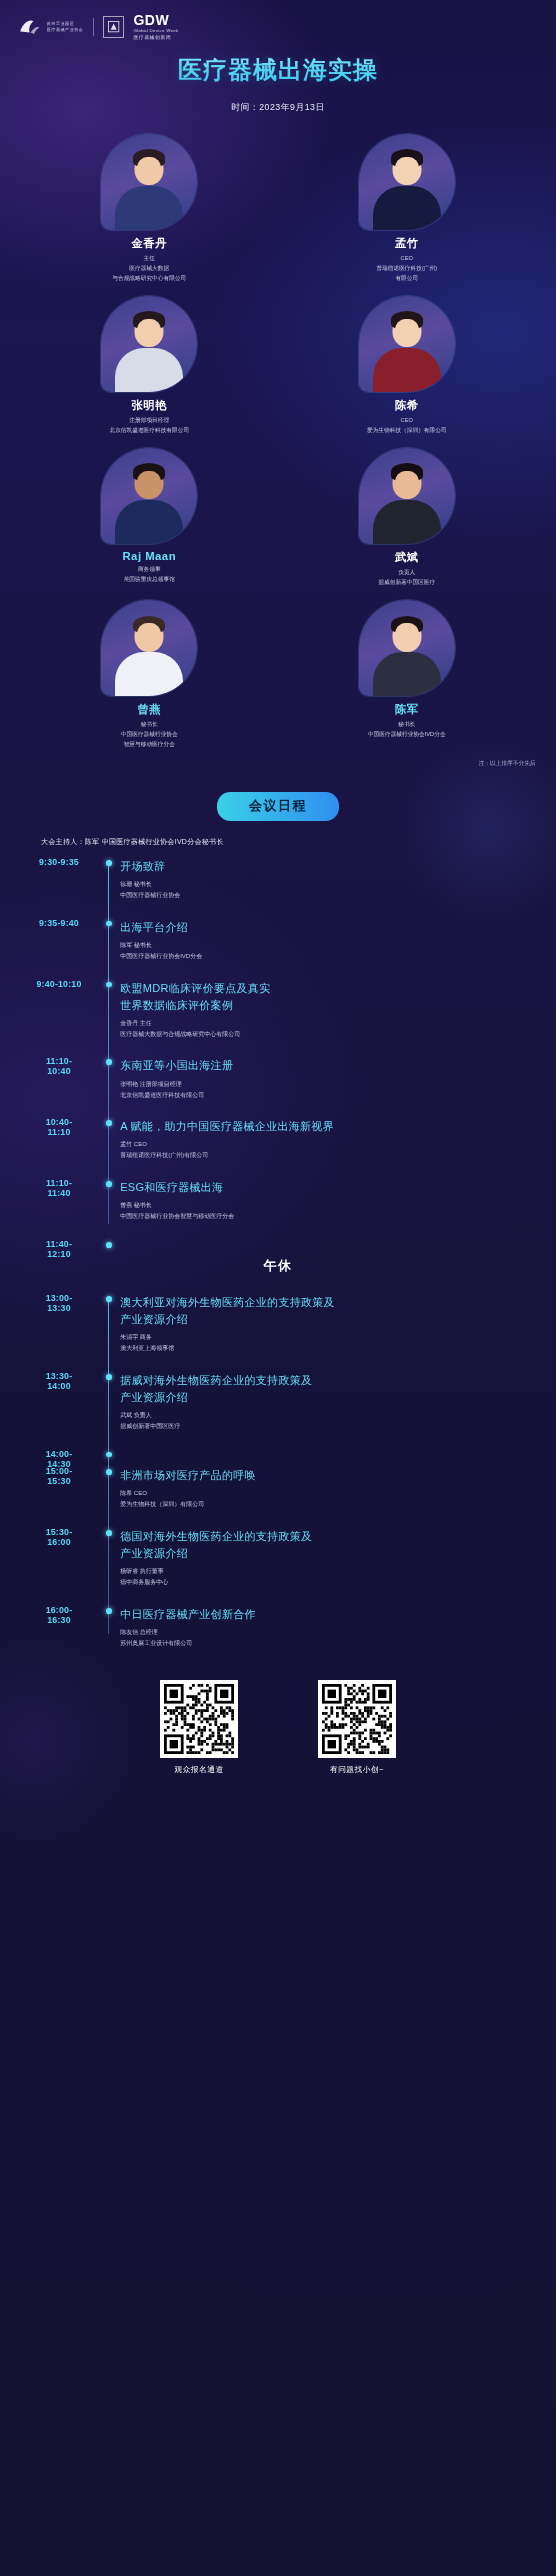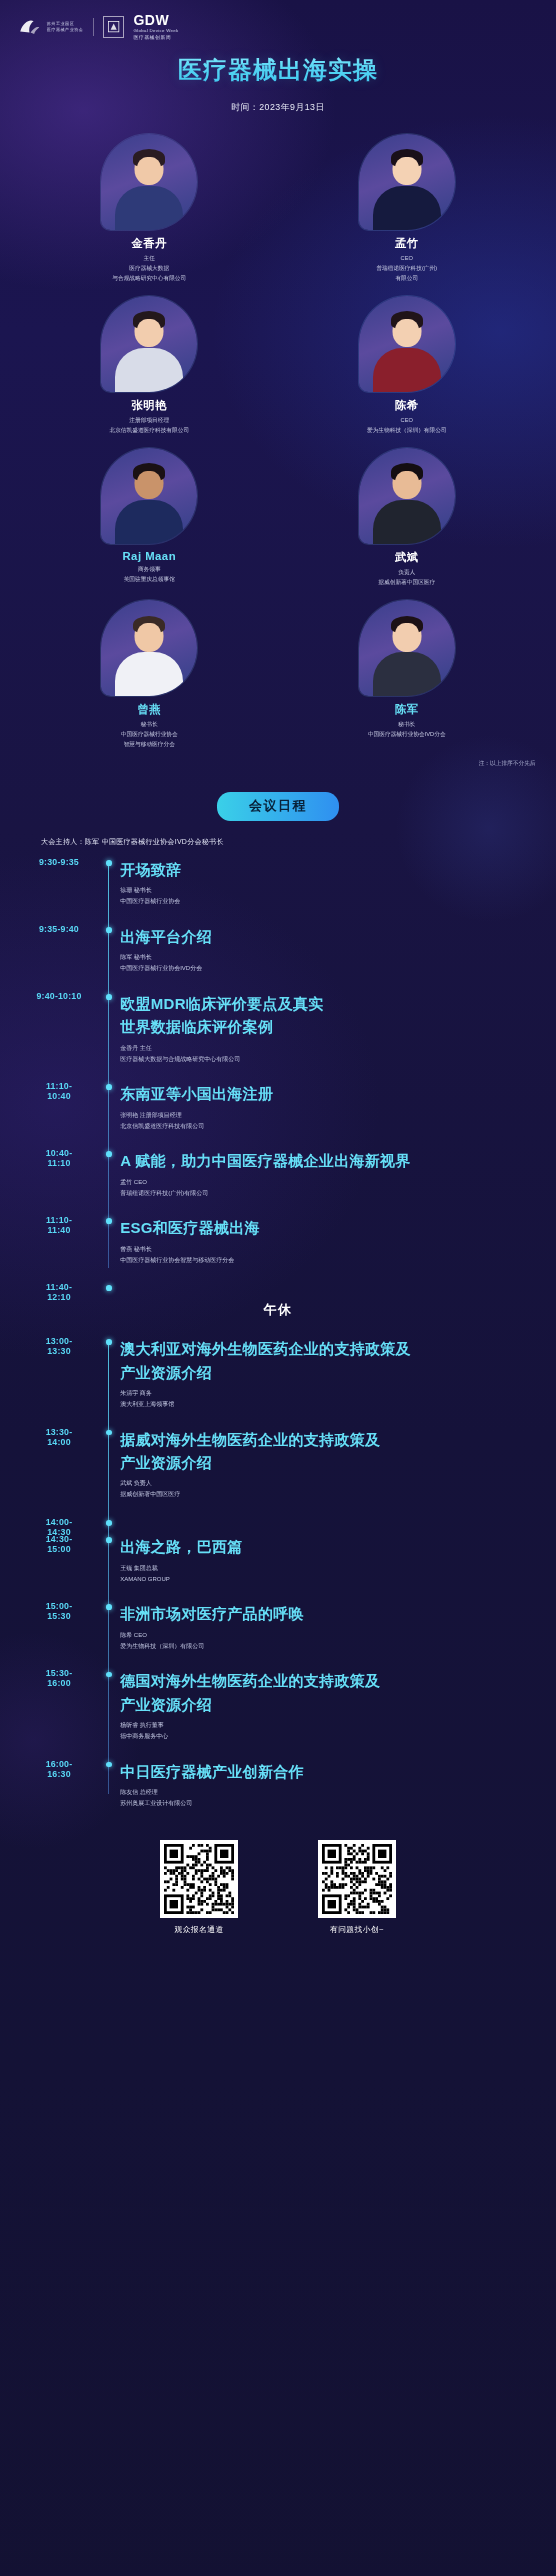--- a/index.html
+++ b/index.html
@@ -166,23 +166,23 @@
   .dot {
     position:absolute;
     left: -7.2px; top: 2.1px;
     width: 5.7px; height: 5.7px;
     border-radius:50%;
     background:#5fe0fb;
     box-shadow: 0 0 5.2px rgba(95,224,251,.9);
   }
   .row-body { padding-left: 7.2px; }
   .row-title {
-    font-size: 15px;
+    font-size: 11px;
     color:#66dff7;
-    font-weight: bold;
+    font-weight: normal;
     line-height:1.55;
     letter-spacing:0.3px;
     margin-bottom: 4.1px;
   }
   .row-sub { font-size: 6px; color:#c3c8e2; line-height:1.85; }
 
   .lunch {
     text-align:center;
     font-size: 13px;
     font-weight: bold;
@@ -500,33 +500,20 @@
             </div>
             <div class="row-sub">
               <div>武斌  负责人</div>
               <div>据威创新著中国区医疗</div>
             </div>
           </div>
         </div>
         <div class="row">
           <div class="time">14:00-14:30</div>
           <div class="dot"></div>
-        </div>
-        <div class="row">
-          <div class="time">14:30-15:00</div>
-          <div class="dot"></div>
-          <div class="row-body">
-            <div class="row-title">
-              <div>出海之路，巴西篇</div>
-            </div>
-            <div class="row-sub">
-              <div>王巍  集团总裁</div>
-              <div>XAMANO GROUP</div>
-            </div>
-          </div>
         </div>
         <div class="row">
           <div class="time">15:00-15:30</div>
           <div class="dot"></div>
           <div class="row-body">
             <div class="row-title">
               <div>非洲市场对医疗产品的呼唤</div>
             </div>
             <div class="row-sub">
               <div>陈希  CEO</div>

